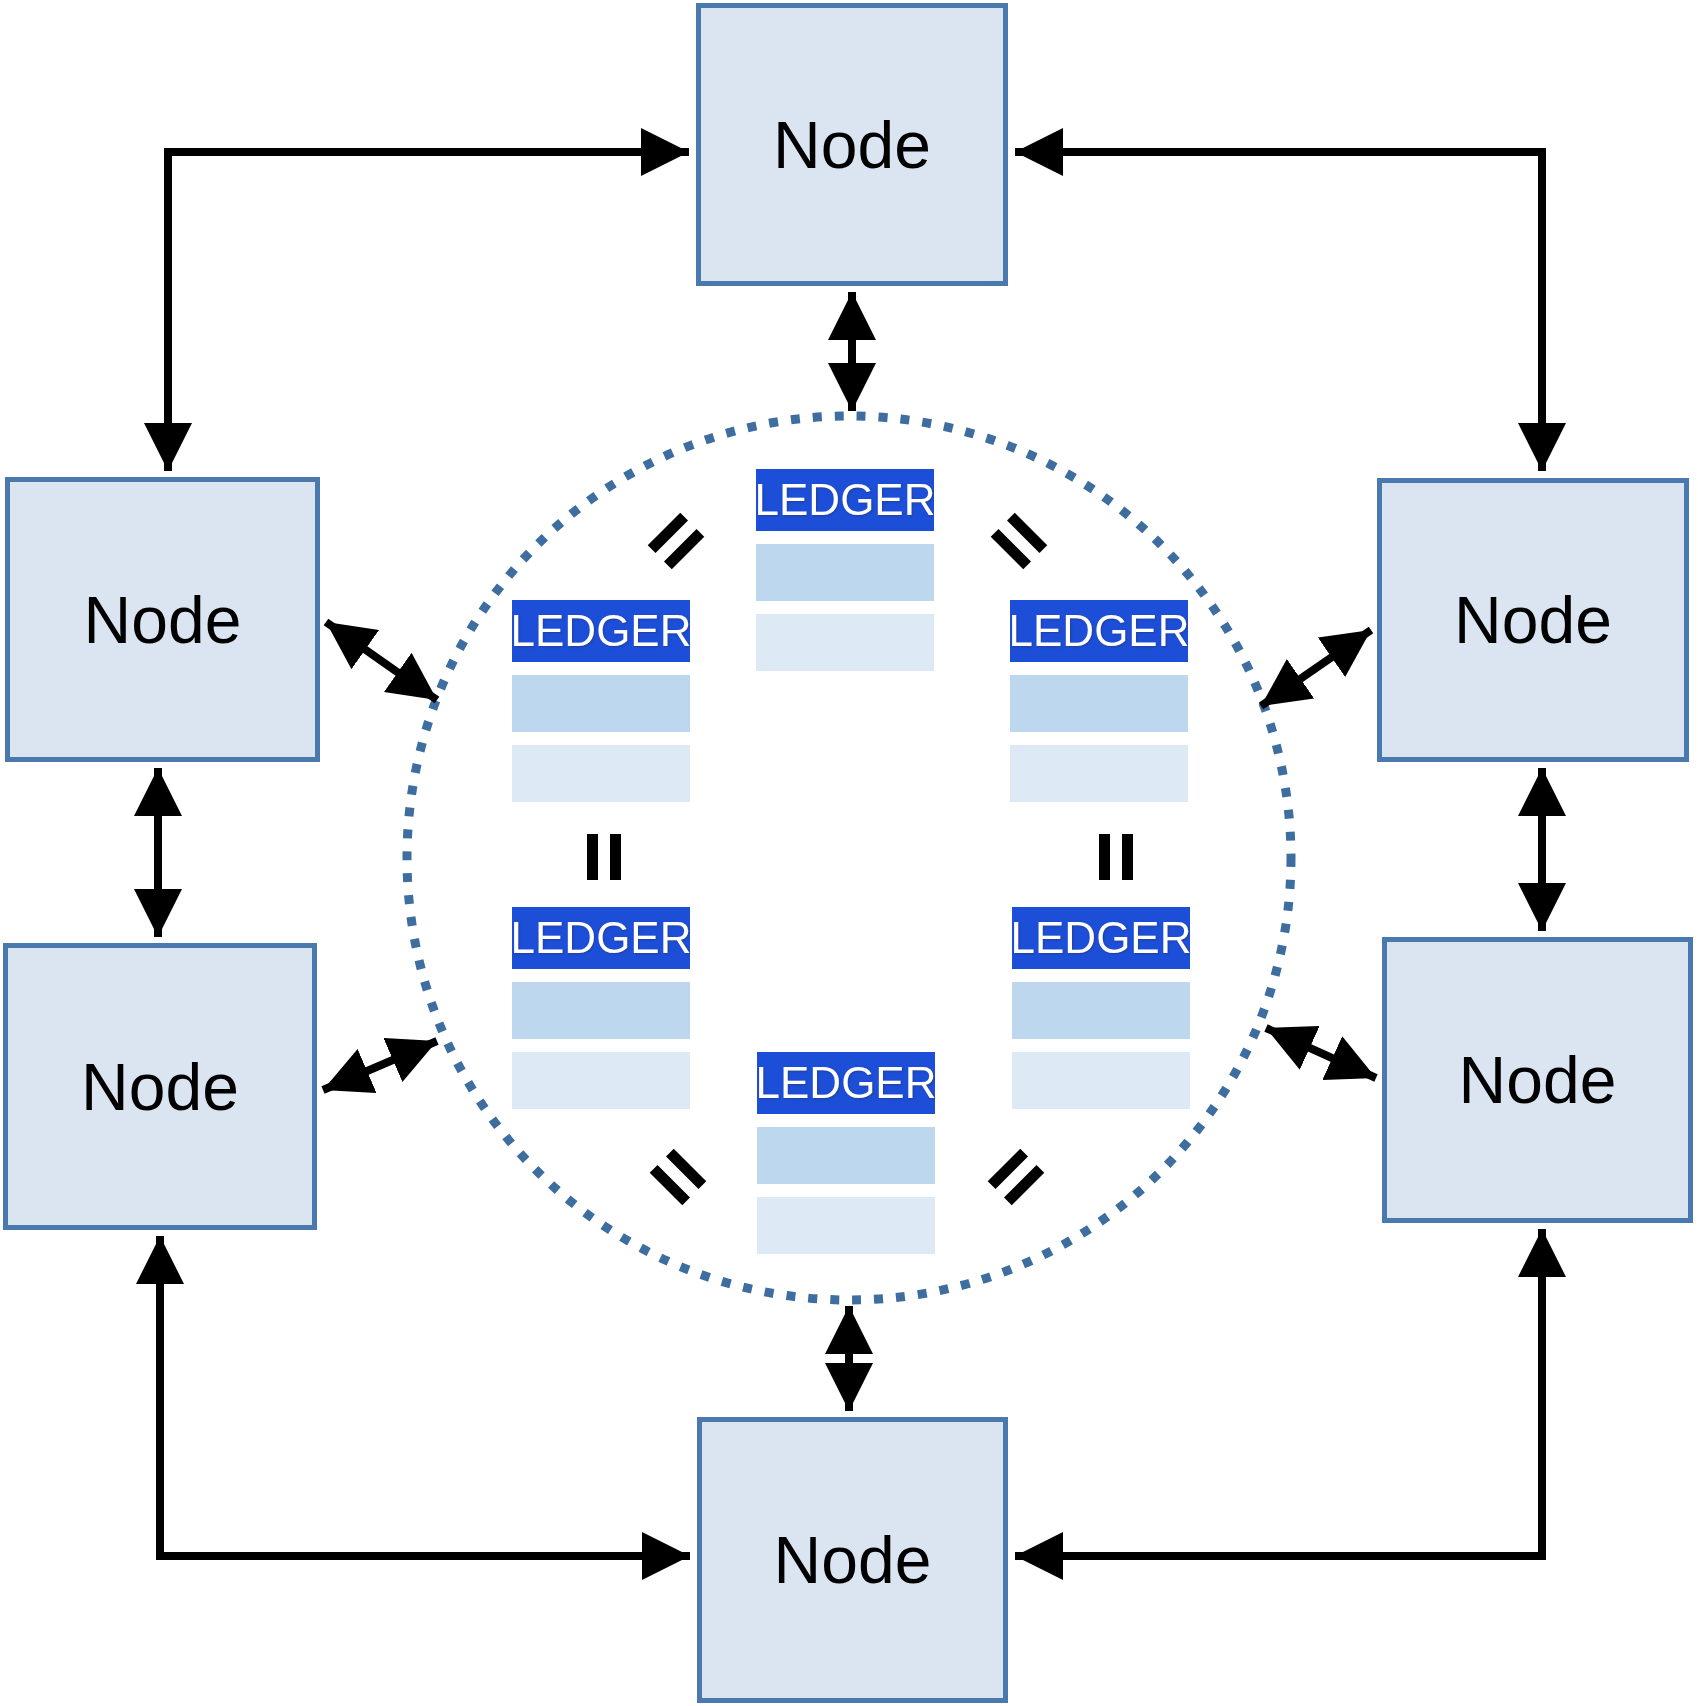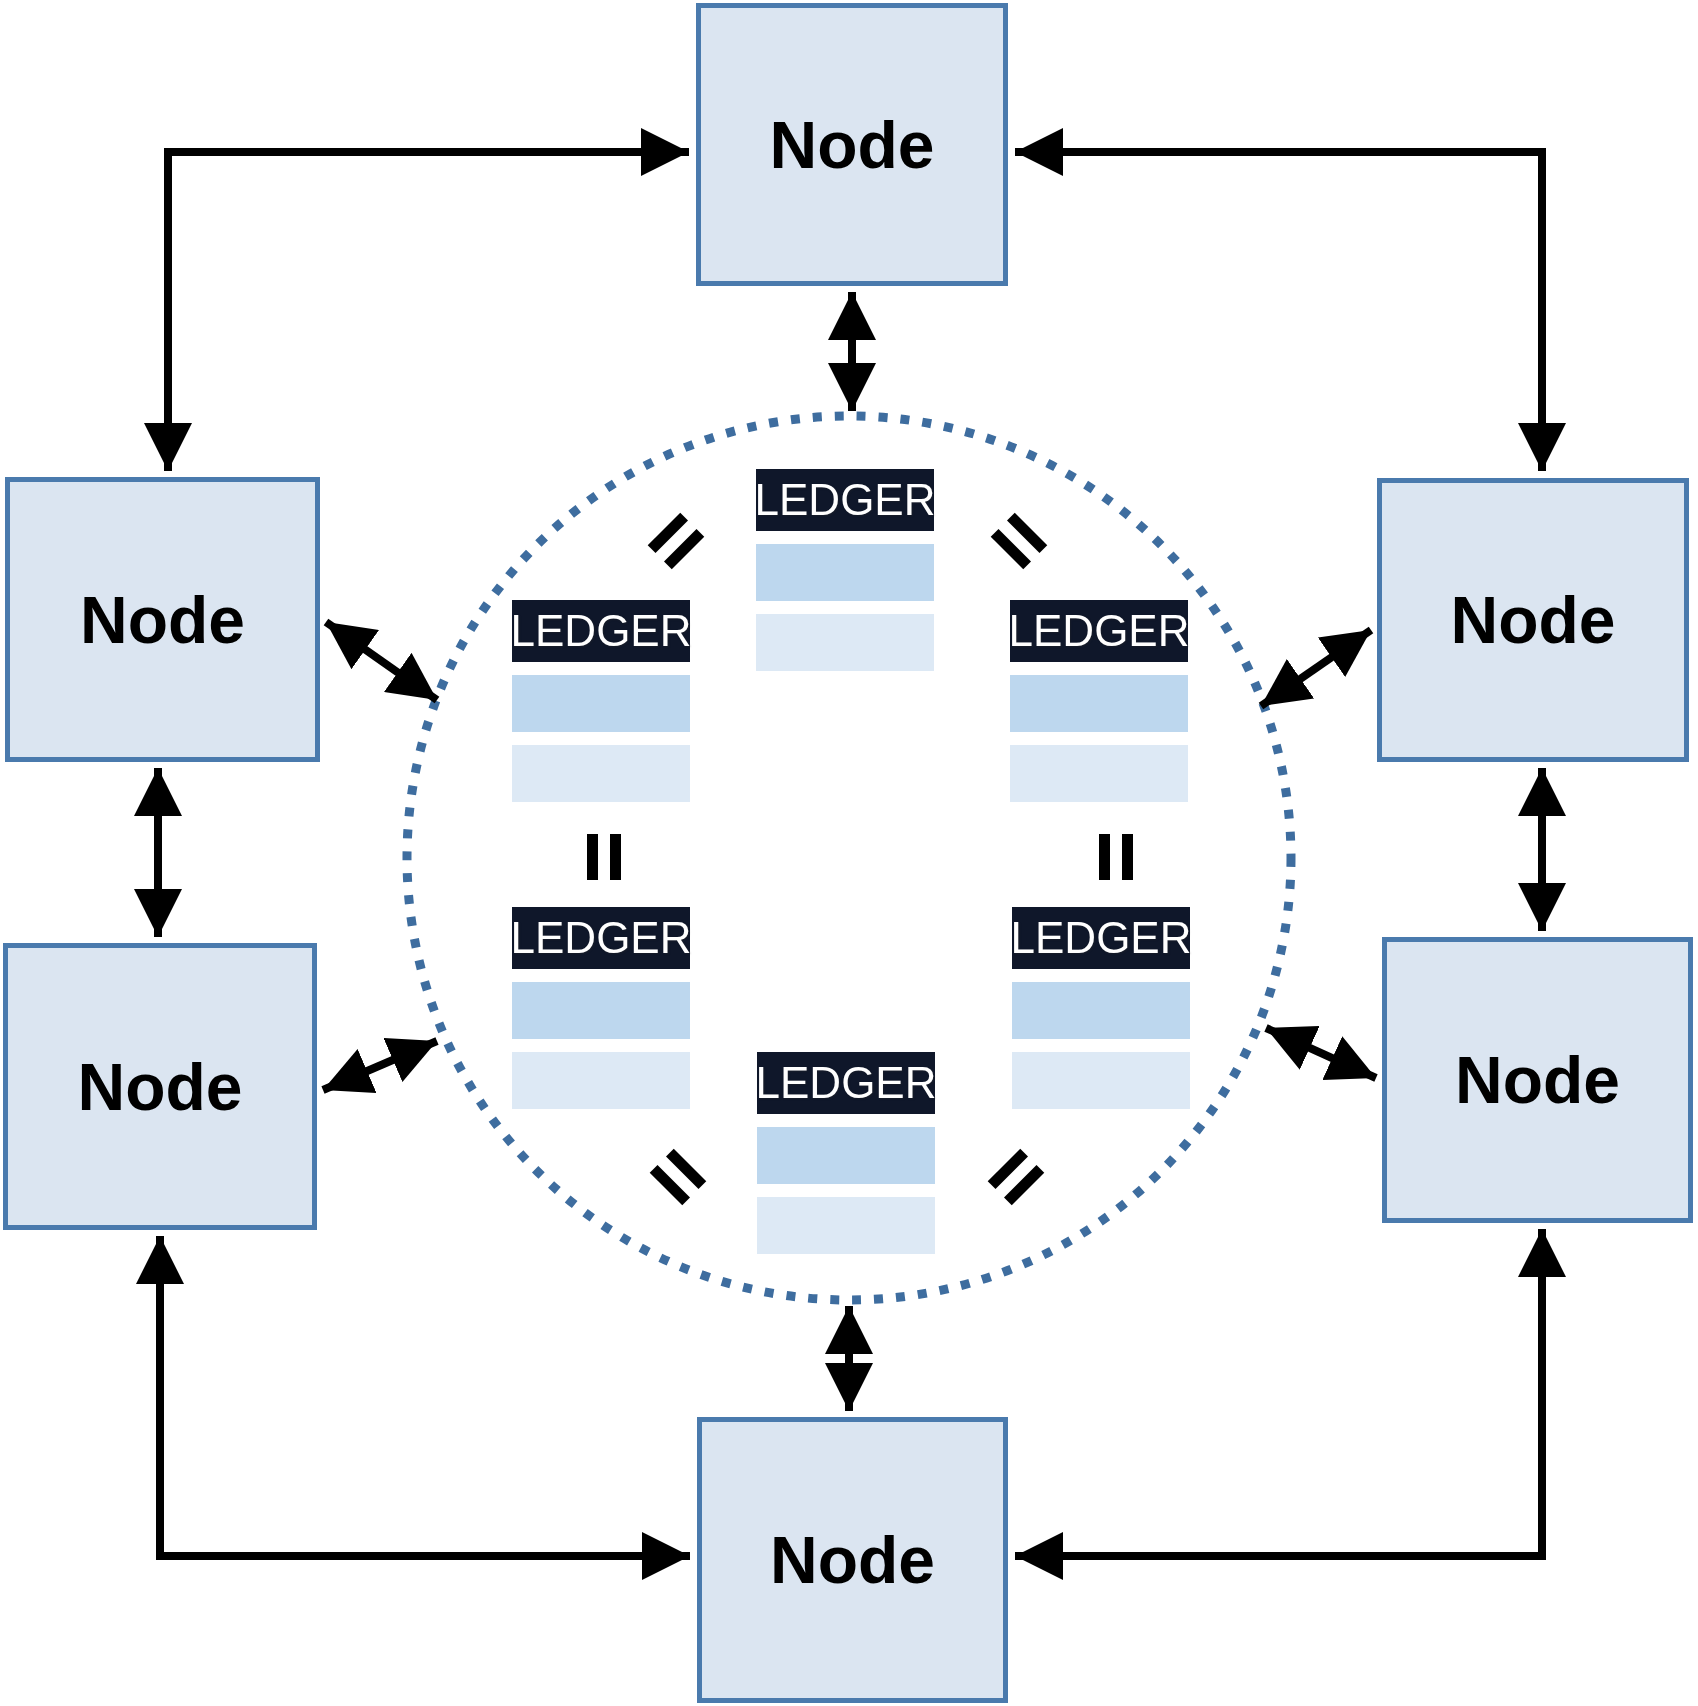--- a/index.html
+++ b/index.html
@@ -26,34 +26,34 @@
   .node-box {
     position: absolute;
     background: #dbe5f1;
     border: 5px solid #4a7aad;
     box-sizing: border-box;
     display: flex;
     align-items: center;
     justify-content: center;
   }
   .node-label {
-    font-weight: bold;
+    font-weight: normal;
     font-size: 66px;
     color: #000000;
     letter-spacing: 0px;
   }
   
   .ledger {
     position: absolute;
     width: 178px;
   }
   .ledger .hdr {
     width: 178px;
     height: 62px;
-    background: #0f172a;
+    background: #1d4ed8;
     color: #ffffff;
     font-size: 44px;
     display: flex;
     align-items: center;
     justify-content: center;
     text-shadow: 1px 1px 2px rgba(40,40,40,0.35);
   }
   .ledger .row {
     width: 178px;
     height: 57px;

